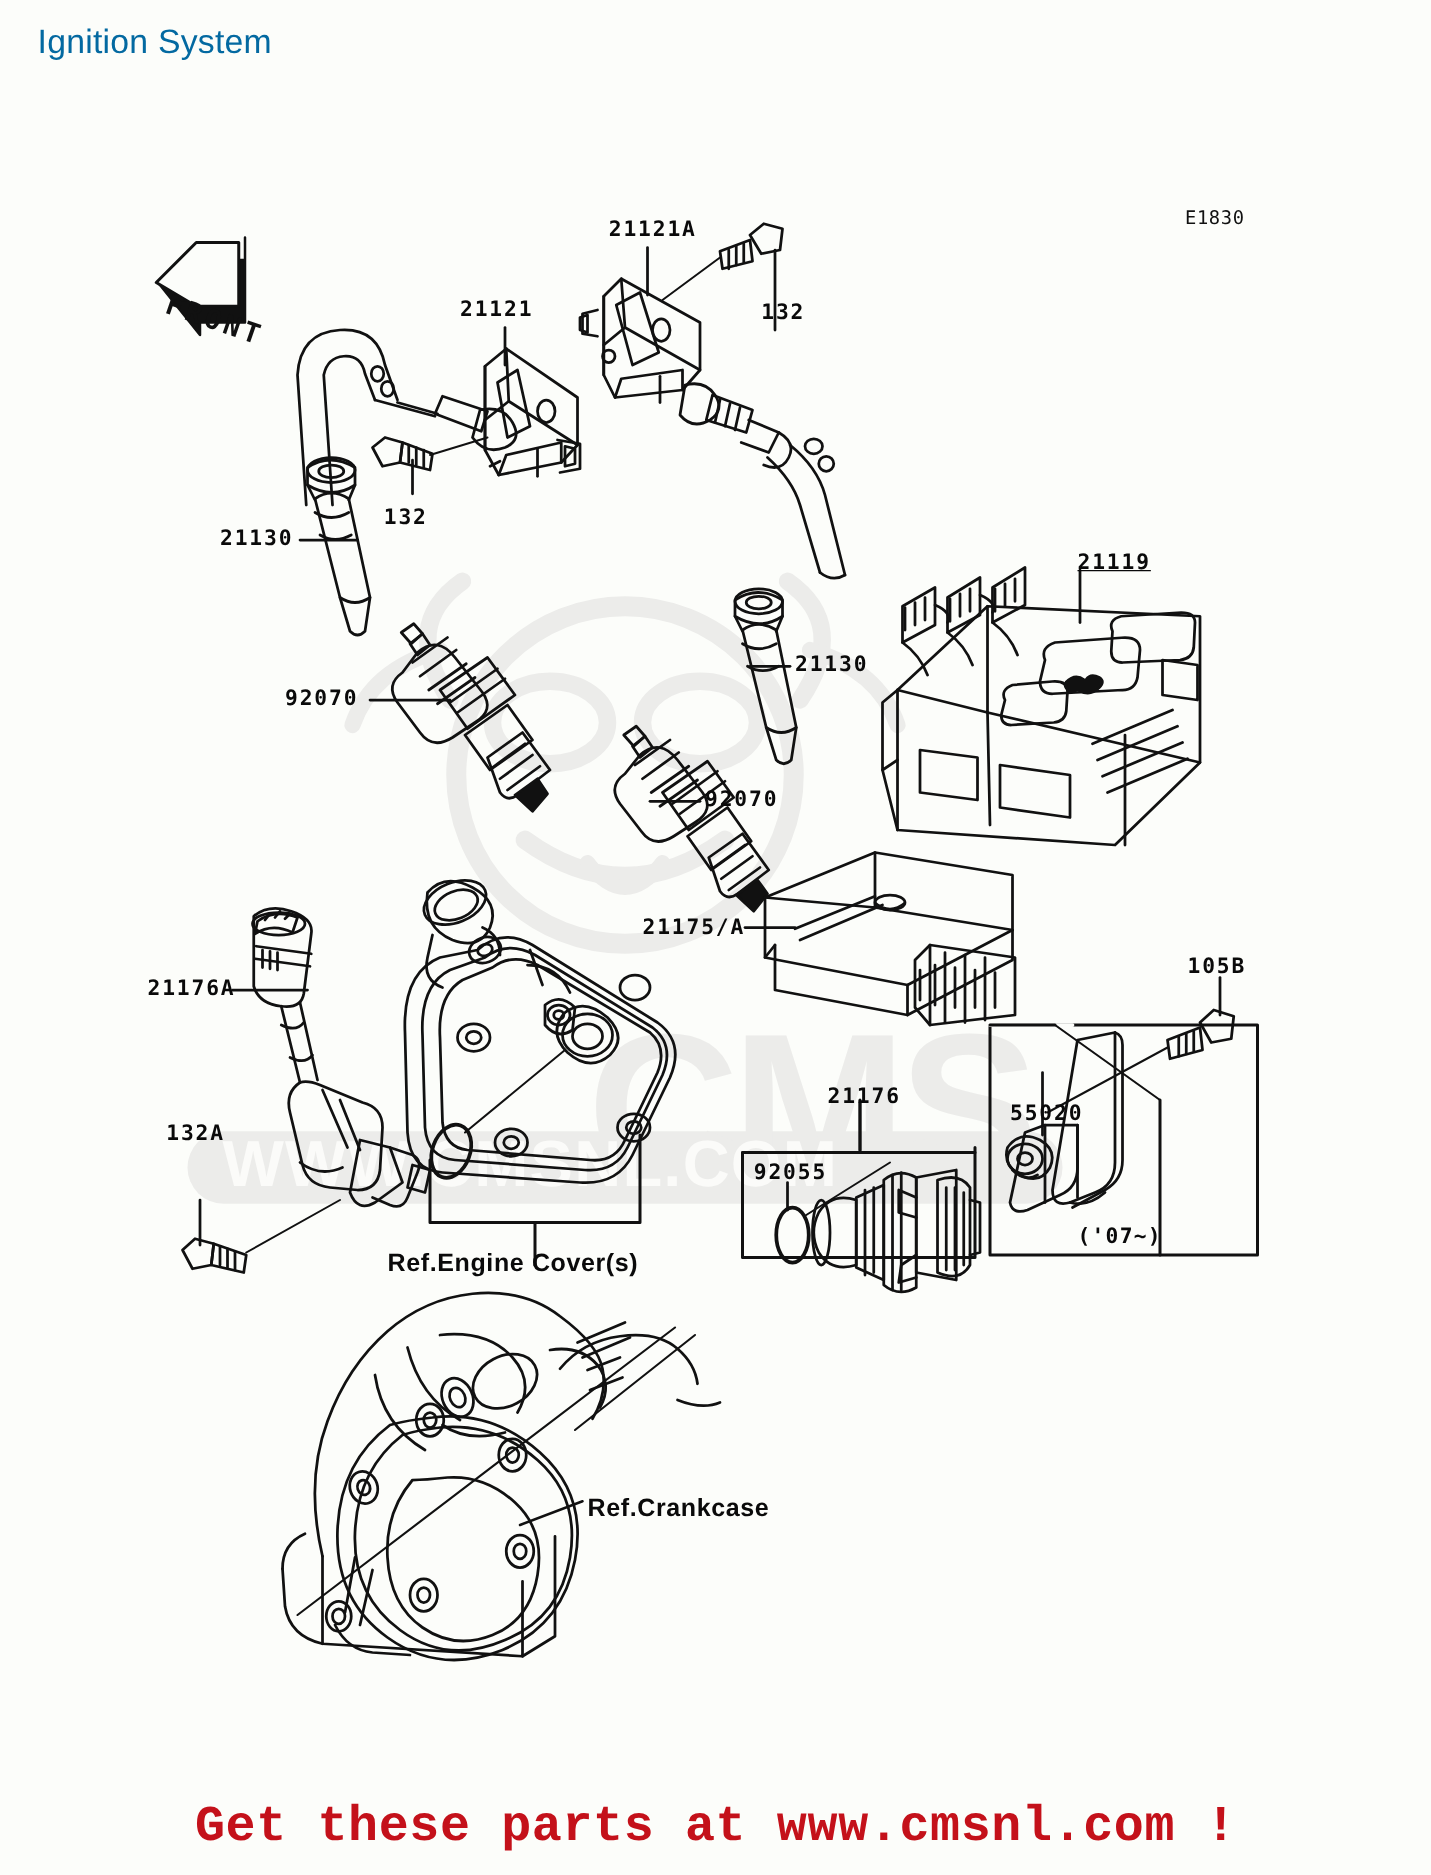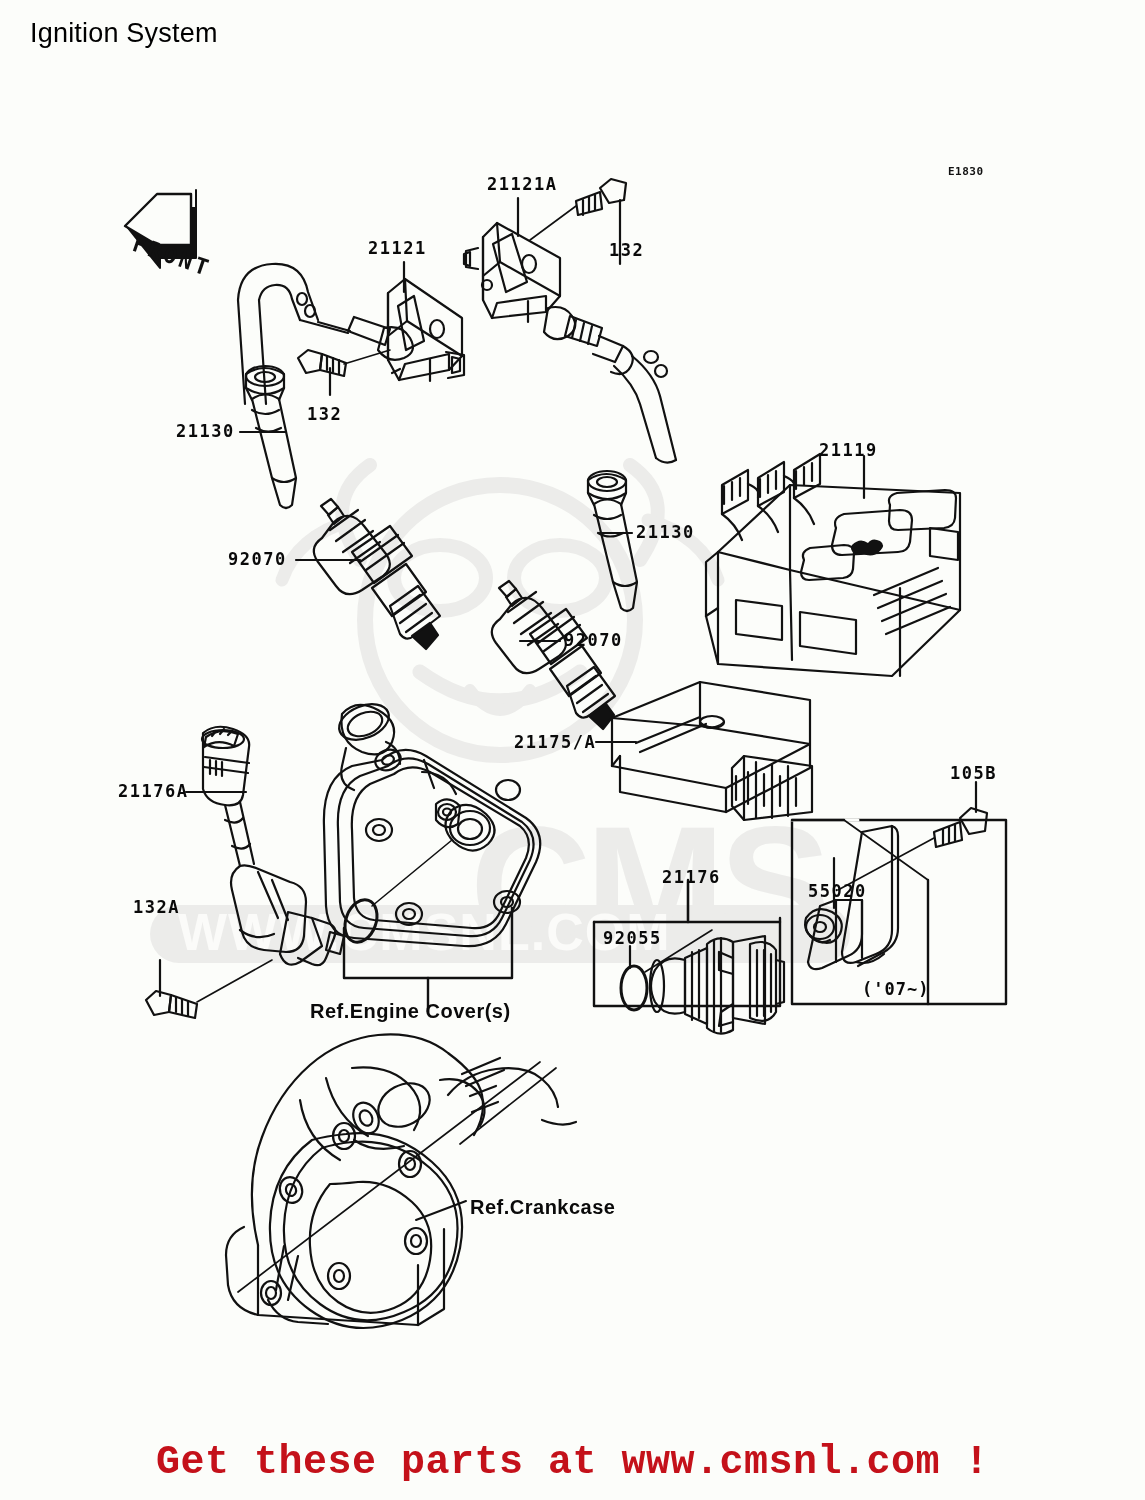--- a/index.html
+++ b/index.html
@@ -7,30 +7,30 @@
     width:1145px;height:1500px;
     background:#fcfdfa;
     font-family:"Liberation Sans", sans-serif;
     overflow:hidden;
     position:relative;
   }
   #root{position:relative;width:1145px;height:1500px;}
 
   .page-title{
     position:absolute;left:30px;top:18px;
-    font-size:27px;color:#000000;
+    font-size:27px;color:#0369a1;
     font-family:"Liberation Sans", sans-serif;
     letter-spacing:0.2px;
     white-space:nowrap;
   }
 
   .diagram-code{
     position:absolute;left:948px;top:165px;
     font-family:"DejaVu Sans Mono", monospace;
-    font-weight:bold;font-size:11px;color:#111;
+    font-weight:normal;font-size:15px;color:#111;
     letter-spacing:0.5px;
   }
 
   svg.art{position:absolute;left:0;top:0;width:1145px;height:1500px;}
 
   .lbl{
     position:absolute;
     font-family:"DejaVu Sans Mono", monospace;
     font-weight:bold;
     font-size:17px;
@@ -447,21 +447,21 @@
   </svg>
 
   <div class="lbl" style="left:368px;top:238px;">21121</div>
   <div class="lbl" style="left:487px;top:174px;">21121A</div>
   <div class="lbl" style="left:609px;top:240px;">132</div>
   <div class="lbl" style="left:307px;top:404px;">132</div>
   <div class="lbl" style="left:176px;top:421px;">21130</div>
   <div class="lbl" style="left:636px;top:522px;">21130</div>
   <div class="lbl" style="left:228px;top:549px;">92070</div>
   <div class="lbl" style="left:564px;top:630px;">92070</div>
-  <div class="lbl" style="left:819px;top:440px;">21119</div>
+  <div class="lbl" style="left:862px;top:440px;text-decoration:underline;">21119</div>
   <div class="lbl" style="left:514px;top:732px;">21175/A</div>
   <div class="lbl" style="left:118px;top:781px;">21176A</div>
   <div class="lbl" style="left:133px;top:897px;">132A</div>
   <div class="lbl" style="left:662px;top:867px;">21176</div>
   <div class="lbl" style="left:603px;top:928px;">92055</div>
   <div class="lbl" style="left:808px;top:841px;margin-top:40px;">55020</div>
   <div class="lbl" style="left:950px;top:763px;">105B</div>
 
   <div class="lbl" style="left:862px;top:979px;letter-spacing:1px;">('07~)</div>
 

